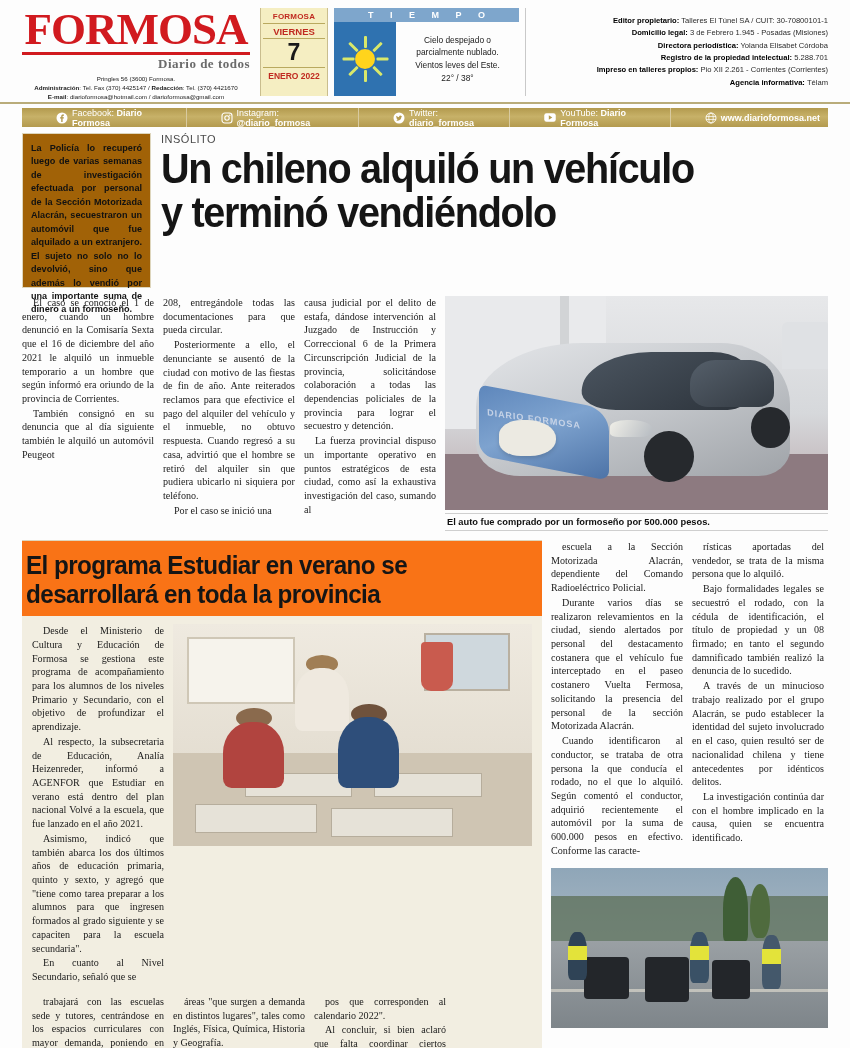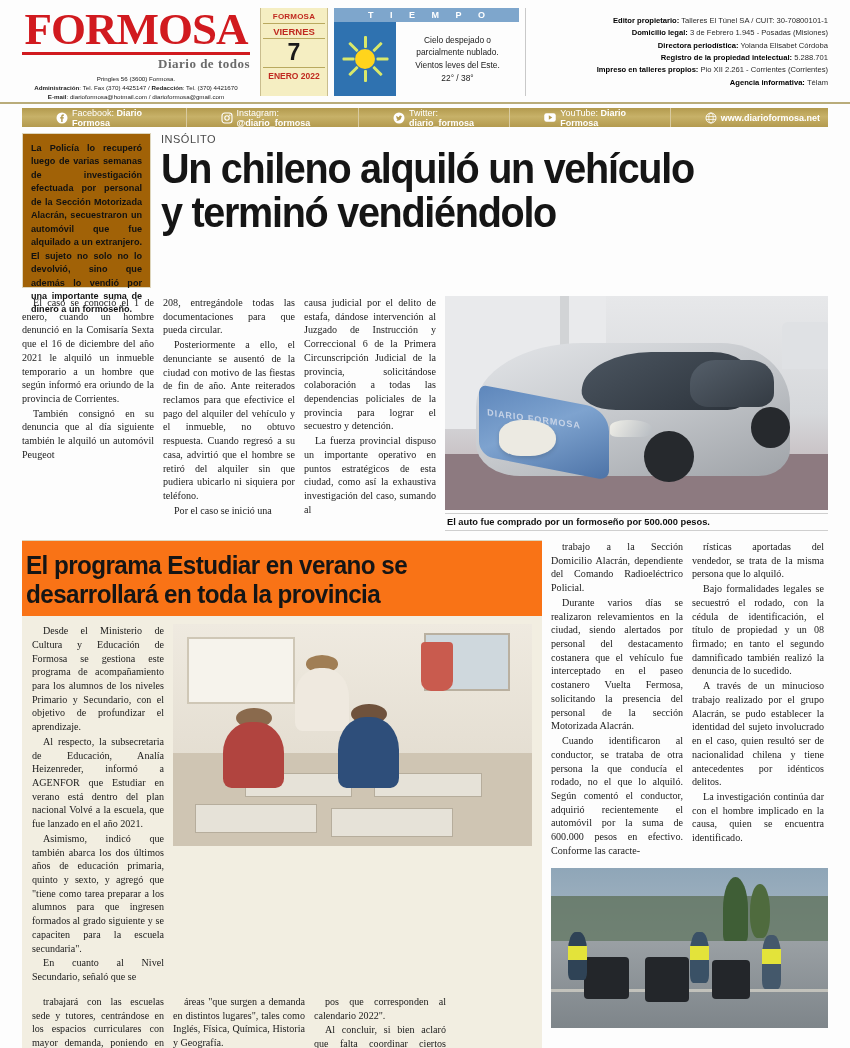--- a/index.html
+++ b/index.html
@@ -588,21 +588,21 @@
           <div class="sec-col nopad">
             <p>pos que corresponden al calendario 2022".</p>
             <p>Al concluir, si bien aclaró que falta coordinar ciertos puntos de la actividad, la funcionaria afirmó que "las clases con alumnos presentes en las escuelas, acompañados por tutores, comenzarán el primer día hábil del mes de febrero".</p>
           </div>
         </div>
       </div>
 
       <div class="lower-right">
         <div style="display:flex; gap:9px;">
           <div class="col">
-            <p>trabajo a la Sección Domicilio Alacrán, dependiente del Comando Radioeléctrico Policial.</p>
+            <p>escuela a la Sección Motorizada Alacrán, dependiente del Comando Radioeléctrico Policial.</p>
             <p>Durante varios días se realizaron relevamientos en la ciudad, siendo alertados por personal del destacamento costanera que el vehículo fue interceptado en el paseo costanero Vuelta Fermosa, solicitando la presencia del personal de la sección Motorizada Alacrán.</p>
             <p>Cuando identificaron al conductor, se trataba de otra persona la que conducía el rodado, no el que lo alquiló. Según comentó el conductor, adquirió recientemente el automóvil por la suma de 600.000 pesos en efectivo. Conforme las caracte-</p>
           </div>
           <div class="col">
             <p>rísticas aportadas del vendedor, se trata de la misma persona que lo alquiló.</p>
             <p>Bajo formalidades legales se secuestró el rodado, con la cédula de identificación, el título de propiedad y un 08 firmado; en tanto el segundo damnificado también realizó la denuncia de lo sucedido.</p>
             <p>A través de un minucioso trabajo realizado por el grupo Alacrán, se pudo establecer la identidad del sujeto involucrado en el caso, quien resultó ser de nacionalidad chilena y tiene antecedentes por idénticos delitos.</p>
             <p>La investigación continúa dar con el hombre implicado en la causa, quien se encuentra identificado.</p>
           </div>
         </div>

